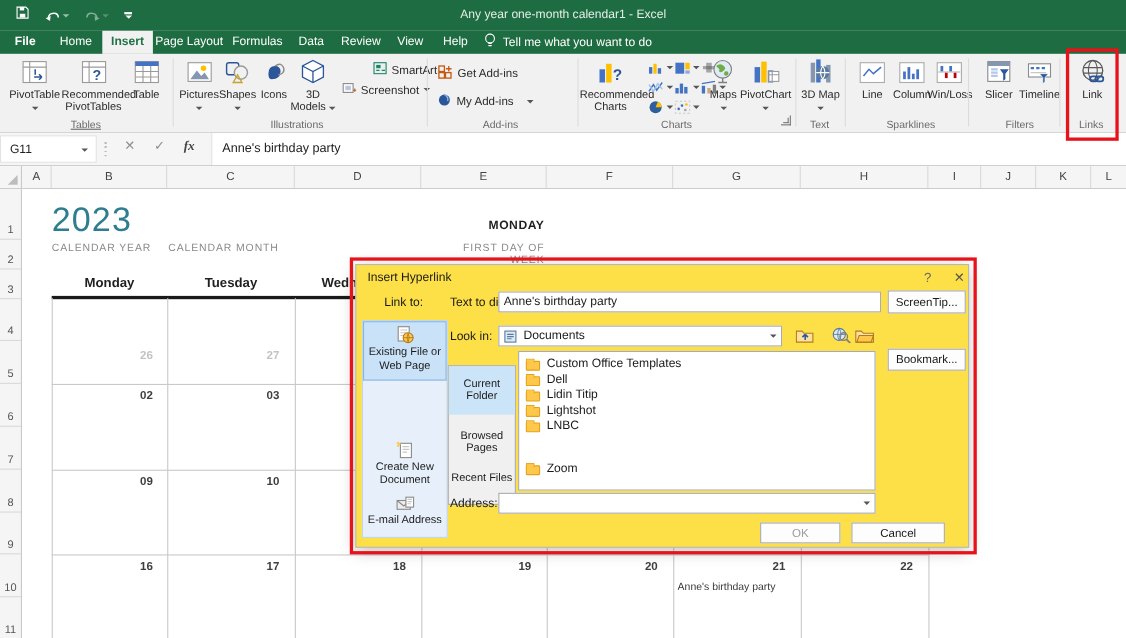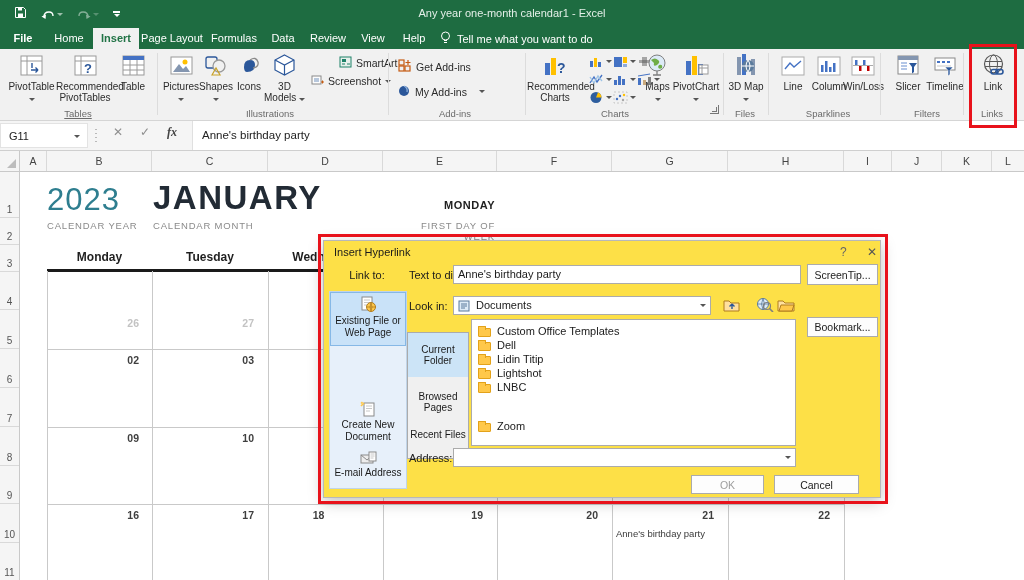--- a/index.html
+++ b/index.html
@@ -409,21 +409,21 @@
             <rect x="3" y="4" width="4" height="18" fill="#8496B0"></rect>
             <rect x="8" y="1" width="4" height="21" fill="#4472C4"></rect>
             <rect x="17" y="6" width="4" height="16" fill="#8496B0"></rect>
             <circle cx="14" cy="13" r="6" fill="#5B7B9C"></circle>
             <path d="M8 13h12M14 7 Q18 13 14 19 M14 7 Q10 13 14 19" fill="none" stroke="#fff" stroke-width="1"></path>
           </svg>
       </span>
       <span>3D Map</span>
       <span class="caret"></span>
     </div>
-    <div class="glabel" style="left:700px;width:90px;">Files</div>
+    <div class="glabel" style="left:700px;width:90px;">Text</div>
     <div class="rsep" style="left:768px;"></div>
 
     <div class="bigbtn" style="left:773px;width:40px;">
       <span class="bico">
         <svg width="24" height="20">
             <rect x="1" y="1" width="22" height="18" fill="#fff" stroke="#ABABAB"></rect>
             <path d="M4 13 L9 7 L13 11 L20 5" fill="none" stroke="#4472C4" stroke-width="1.4"></path>
           </svg>
       </span>
       <span>Line</span>
@@ -533,21 +533,20 @@
     <div class="rh" style="top:177px;height:39px;">6</div>
     <div class="rh" style="top:216px;height:39px;">7</div>
     <div class="rh" style="top:255px;height:39px;">8</div>
     <div class="rh" style="top:294px;height:38px;">9</div>
     <div class="rh" style="top:332px;height:39px;">10</div>
     <div class="rh" style="top:371px;height:37px;border-bottom:none;">11</div>
   </div>
 
   <div class="sheet">
     <div class="cal-year">2023</div>
-    <div class="cal-month">JANUARY</div>
     <div class="cal-fd">MONDAY</div>
     <div class="cal-sub" style="left:27px;">CALENDAR YEAR</div>
     <div class="cal-sub" style="left:133px;">CALENDAR MONTH</div>
     <div class="cal-sub" style="left:375px;width:100px;text-align:right;">FIRST DAY OF WEEK</div>
 
     <div class="dayhdr" style="left:27px;width:105px;">Monday</div>
     <div class="dayhdr" style="left:132px;width:116px;">Tuesday</div>
     <div class="dayhdr" style="left:248px;width:115px;">Wednesday</div>
     <div class="thick"></div>
 
@@ -567,21 +566,21 @@
     <div class="dt gray" style="left:132px;top:105px;width:102px;">27</div>
 
     <div class="dt" style="left:27px;top:182px;width:92px;">02</div>
     <div class="dt" style="left:132px;top:182px;width:102px;">03</div>
 
     <div class="dt" style="left:27px;top:260px;width:92px;">09</div>
     <div class="dt" style="left:132px;top:260px;width:102px;">10</div>
 
     <div class="dt" style="left:27px;top:337px;width:92px;">16</div>
     <div class="dt" style="left:132px;top:337px;width:102px;">17</div>
-    <div class="dt" style="left:248px;top:337px;width:101px;text-align:center;">18</div>
+    <div class="dt" style="left:248px;top:337px;width:101px;">18</div>
     <div class="dt" style="left:363px;top:337px;width:100px;">19</div>
     <div class="dt" style="left:477px;top:337px;width:101px;">20</div>
     <div class="dt" style="left:592px;top:337px;width:102px;">21</div>
     <div class="dt" style="left:708px;top:337px;width:102px;">22</div>
     <div class="event">Anne's birthday party</div>
   </div>
 
   <div class="dlg">
     <div class="dlg-title">Insert Hyperlink</div>
     <div class="dlg-help">?</div>

